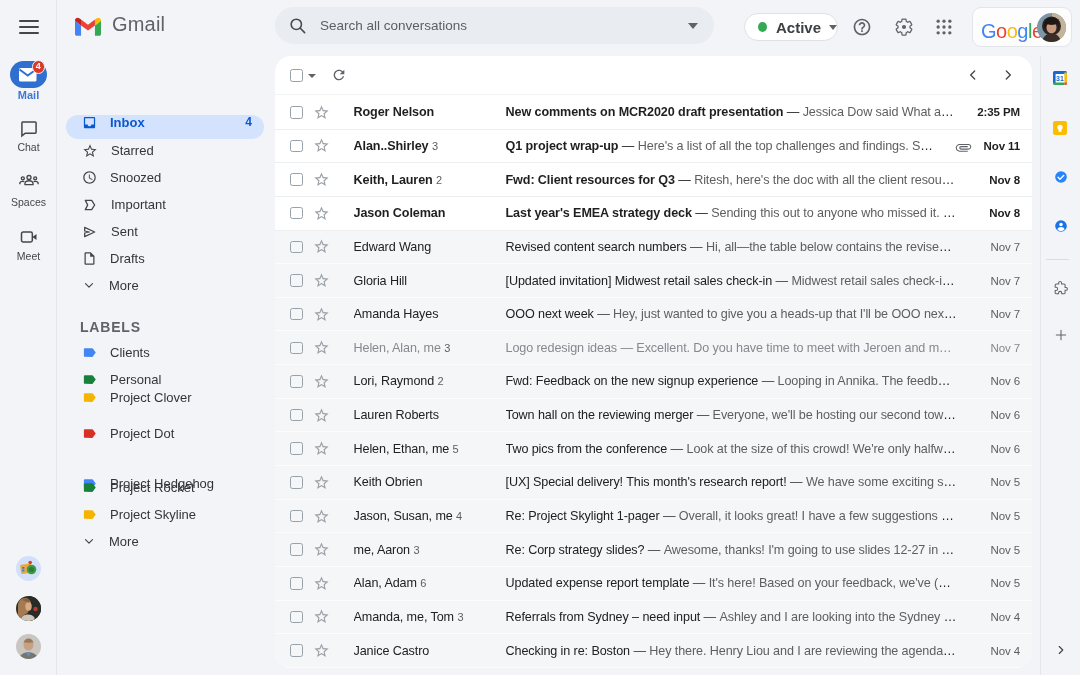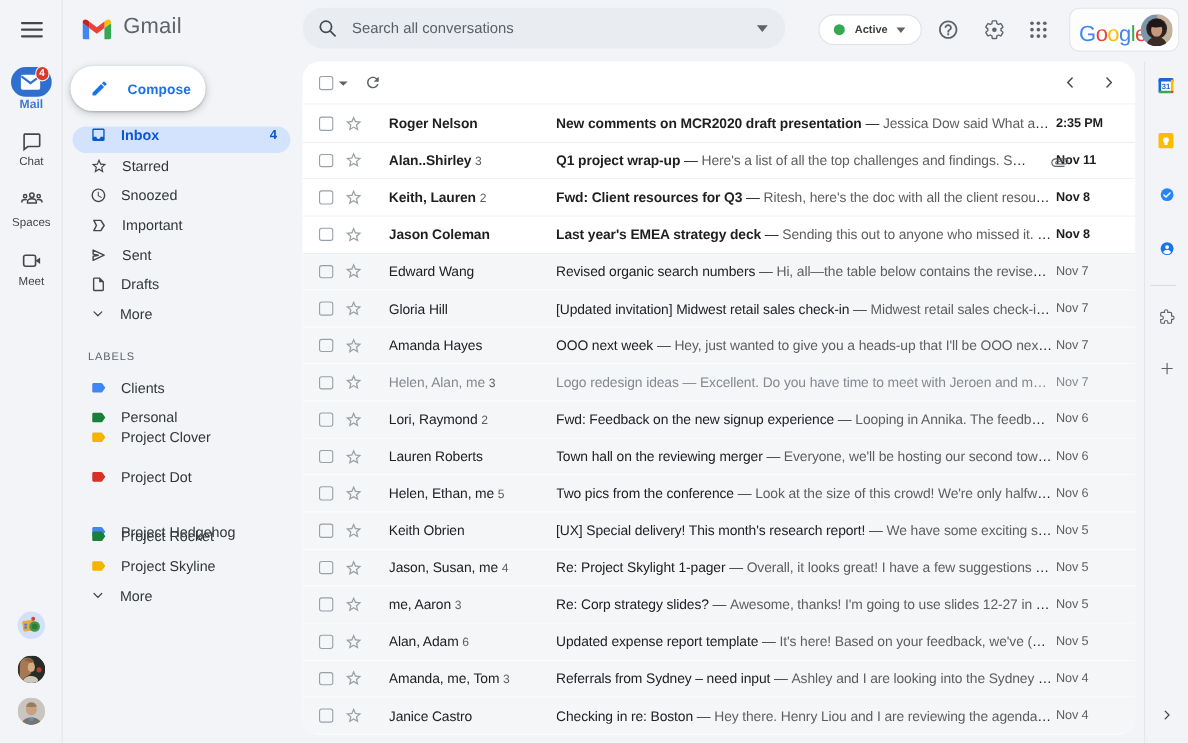--- a/index.html
+++ b/index.html
@@ -19,30 +19,30 @@
 #gmlogo{position:absolute;left:17px;top:16px}
 #gmword{position:absolute;left:54px;top:13px;font-size:20px;color:#5f6368;letter-spacing:.2px}
 #compose{position:absolute;left:6px;top:60px;width:123px;height:41px;background:#fff;border-radius:21px;box-shadow:0 1px 2px rgba(60,64,67,.3),0 2px 6px 2px rgba(60,64,67,.15)}
 #compose svg{position:absolute;left:18px;top:12px}
 #compose span{position:absolute;left:52px;top:14px;font-size:12.5px;font-weight:bold;color:#1a73e8;letter-spacing:.1px}
 .nav{position:absolute;left:8px;width:198px;height:24px;border-radius:12px;display:flex;font-size:13px;color:#333639}
 .nav svg{margin-left:16px;flex:none}
 .nav .t{margin-left:13px;flex:1}
 .nav.sel{background:#d3e3fd;color:#0b57d0;font-weight:bold}
 .nav .n{margin-right:12px;font-size:12px;font-weight:bold;color:#0b57d0}
-#labels{position:absolute;left:22px;top:319px;font-size:10px;font-weight:normal;color:#5f6368;letter-spacing:.8px}
+#labels{position:absolute;left:22px;top:319px;font-size:14px;font-weight:bold;color:#5f6368;letter-spacing:.8px}
 #labplus{position:absolute;left:240px;top:316px;width:16px;height:16px}
 
 #search{position:absolute;left:275px;top:7px;width:439px;height:37px;background:#e9edf2;border-radius:19px}
 #search .mag{position:absolute;left:13px;top:9px}
 #search .ph{position:absolute;left:45px;top:11px;font-size:13.5px;color:#5a6066}
 #search .car{position:absolute;right:16px;top:16px;width:0;height:0;border-left:5px solid transparent;border-right:5px solid transparent;border-top:6px solid #5f6368}
 #active{position:absolute;left:744px;top:13px;width:94px;height:28px;background:#fff;border:1px solid #dfe1e5;border-radius:14px;display:flex;align-items:center}
 #active .dot{width:10px;height:10px;border-radius:50%;background:#34a853;margin-left:13px}
-#active .t{margin-left:9px;font-size:10px;font-weight:bold;color:#3c4043}
+#active .t{margin-left:9px;font-size:15px;font-weight:bold;color:#3c4043}
 #active .car{margin-left:8px;width:0;height:0;border-left:4.5px solid transparent;border-right:4.5px solid transparent;border-top:5px solid #5f6368}
 .topic{position:absolute;top:17px;width:20px;height:20px}
 #gbox{position:absolute;left:972px;top:7px;width:100px;height:40px;background:#fdfdfe;border:1px solid #e2e5e9;border-radius:9px}
 #gword{position:absolute;left:8px;top:12px;font-size:20px;font-weight:normal;letter-spacing:-.5px}
 #gava{position:absolute;left:64px;top:5px;width:29px;height:29px;border-radius:50%;overflow:hidden}
 
 #card{position:absolute;left:275px;top:56px;width:757px;height:612px;background:#fff;border-radius:16px;overflow:hidden}
 #toolbar{position:absolute;left:0;top:0;width:757px;height:39px;border-bottom:1px solid #f1f3f4}
 .cb{width:12.5px;height:12.5px;border:1.7px solid #98a0a8;border-radius:2.5px}
 #tb-cb{position:absolute;left:15px;top:13px}
@@ -55,21 +55,21 @@
 .row.r,.row.dim{background:#f4f6f8;border-bottom-color:#fdfdfe}
 .row .cb{margin-left:15px;flex:none}
 .row .star{flex:none;margin-left:10px;width:17px;height:17px}
 .row .from{flex:none;margin-left:24px;width:152px;color:#202124;white-space:nowrap;overflow:hidden}
 .row .cnt{font-size:11px;color:#5e5e5e;font-weight:normal}
 .row .mid{flex:1;white-space:nowrap;overflow:hidden;text-overflow:ellipsis;color:#202124;margin-right:3px}
 .row .snip{color:#5e5e5e}
 .row .dash{color:#444}
 .row.u .dash{color:#1f1f1f}
 .row.dim .dash{color:#85898e}
-.row .date{flex:none;width:60px;text-align:left;font-size:11.5px;color:#5e5e5e;margin-right:12px;white-space:nowrap}
+.row .date{flex:none;width:60px;text-align:right;font-size:11.5px;color:#5e5e5e;margin-right:12px;white-space:nowrap}
 .row.u .from,.row.u .mid .sub{font-weight:bold;color:#1f1f1f}
 .row.u .date{font-weight:bold;color:#1f1f1f}
 .row.dim .from,.row.dim .mid,.row.dim .snip,.row.dim .date{color:#85898e}
 .clip{position:absolute;right:60px;top:9px;width:17px;height:17px}
 .row.att .mid{margin-right:26px}
 
 #rrail{position:absolute;left:1040px;top:56px;width:40px;height:619px;border-left:1px solid #e4e6ea}
 .rric{position:absolute;left:13px;width:14px;height:14px}
 #rdiv{position:absolute;left:5px;top:203px;width:23px;height:1px;background:#dadce0}
 </style>
@@ -134,26 +134,20 @@
 
 <div id="sidebar">
  <svg id="gmlogo" width="26" height="20" viewBox="0 0 49.4 37.25">
       <path fill="#4285f4" d="M3.4 37.25h8.1V17.5L0 8.75v25.1c0 1.9 1.5 3.4 3.4 3.4z"></path>
       <path fill="#34a853" d="M37.9 37.25H46c1.9 0 3.4-1.5 3.4-3.4V8.75L37.9 17.5z"></path>
       <path fill="#fbbc04" d="M37.9 6.25V17.5l11.5-8.75V8c0-4.2-4.8-6.6-8.1-4.1z"></path>
       <path fill="#ea4335" d="M11.5 17.5V6.25l13.2 9.9 13.2-9.9V17.5l-13.2 9.9z"></path>
       <path fill="#c5221f" d="M0 8v.75l11.5 8.75V6.25L8.1 3.9C4.8 1.4 0 3.8 0 8z"></path>
     </svg>
  <div id="gmword">Gmail</div>
- <div id="compose">
-      <svg width="17" height="17" viewBox="0 0 24 24" fill="#1a73e8">
-        <path d="M3 17.25V21h3.75L17.81 9.94l-3.75-3.75L3 17.25zM20.71 7.04c.39-.39.39-1.02 0-1.41l-2.34-2.34c-.39-.39-1.02-.39-1.41 0l-1.83 1.83 3.75 3.75 1.83-1.83z"></path>
-      </svg>
-      <span>Compose</span>
-    </div>
 
  <div class="nav sel" style="top:115px">
       <svg width="15" height="15" viewBox="0 0 24 24" fill="#0b57d0">
         <path d="M19 3H5c-1.1 0-2 .9-2 2v14c0 1.1.9 2 2 2h14c1.1 0 2-.9 2-2V5c0-1.1-.9-2-2-2zm0 12h-4c0 1.66-1.34 3-3 3s-3-1.34-3-3H5V5h14v10z"></path>
       </svg>
       <span class="t">Inbox</span>
       <span class="n">4</span>
     </div>
  <div class="nav" style="top:143px">
       <svg width="16" height="16" viewBox="0 0 24 24" fill="#444746">
@@ -345,21 +339,21 @@
         <div class="from">Jason Coleman</div>
         <div class="mid"><span class="sub">Last year's EMEA strategy deck</span><span class="dash">&nbsp;—&nbsp;</span><span class="snip">Sending this out to anyone who missed it. Really great content here</span></div>
         <div class="date">Nov 8</div>
       </div>
       <div class="row r">
         <div class="cb"></div>
         <svg class="star" viewBox="0 0 24 24" fill="#9aa0a6">
           <path d="M22 9.24l-7.19-.62L12 2 9.19 8.63 2 9.24l5.46 4.73L5.82 21 12 17.27 18.18 21l-1.63-7.03L22 9.24zM12 15.4l-3.76 2.27 1-4.28-3.32-2.88 4.38-.38L12 6.1l1.71 4.04 4.38.38-3.32 2.88 1 4.28L12 15.4z"></path>
         </svg>
         <div class="from">Edward Wang</div>
-        <div class="mid"><span class="sub">Revised organic search numbers</span><span class="dash">&nbsp;—&nbsp;</span><span class="snip">Hi, all—the table below contains the revised numbers for the</span></div>
+        <div class="mid"><span class="sub">Revised content search numbers</span><span class="dash">&nbsp;—&nbsp;</span><span class="snip">Hi, all—the table below contains the revised numbers for the</span></div>
         <div class="date">Nov 7</div>
       </div>
       <div class="row r">
         <div class="cb"></div>
         <svg class="star" viewBox="0 0 24 24" fill="#9aa0a6">
           <path d="M22 9.24l-7.19-.62L12 2 9.19 8.63 2 9.24l5.46 4.73L5.82 21 12 17.27 18.18 21l-1.63-7.03L22 9.24zM12 15.4l-3.76 2.27 1-4.28-3.32-2.88 4.38-.38L12 6.1l1.71 4.04 4.38.38-3.32 2.88 1 4.28L12 15.4z"></path>
         </svg>
         <div class="from">Gloria Hill</div>
         <div class="mid"><span class="sub">[Updated invitation] Midwest retail sales check-in</span><span class="dash">&nbsp;—&nbsp;</span><span class="snip">Midwest retail sales check-in @ Tue Nov 12, 2021</span></div>
         <div class="date">Nov 7</div>

